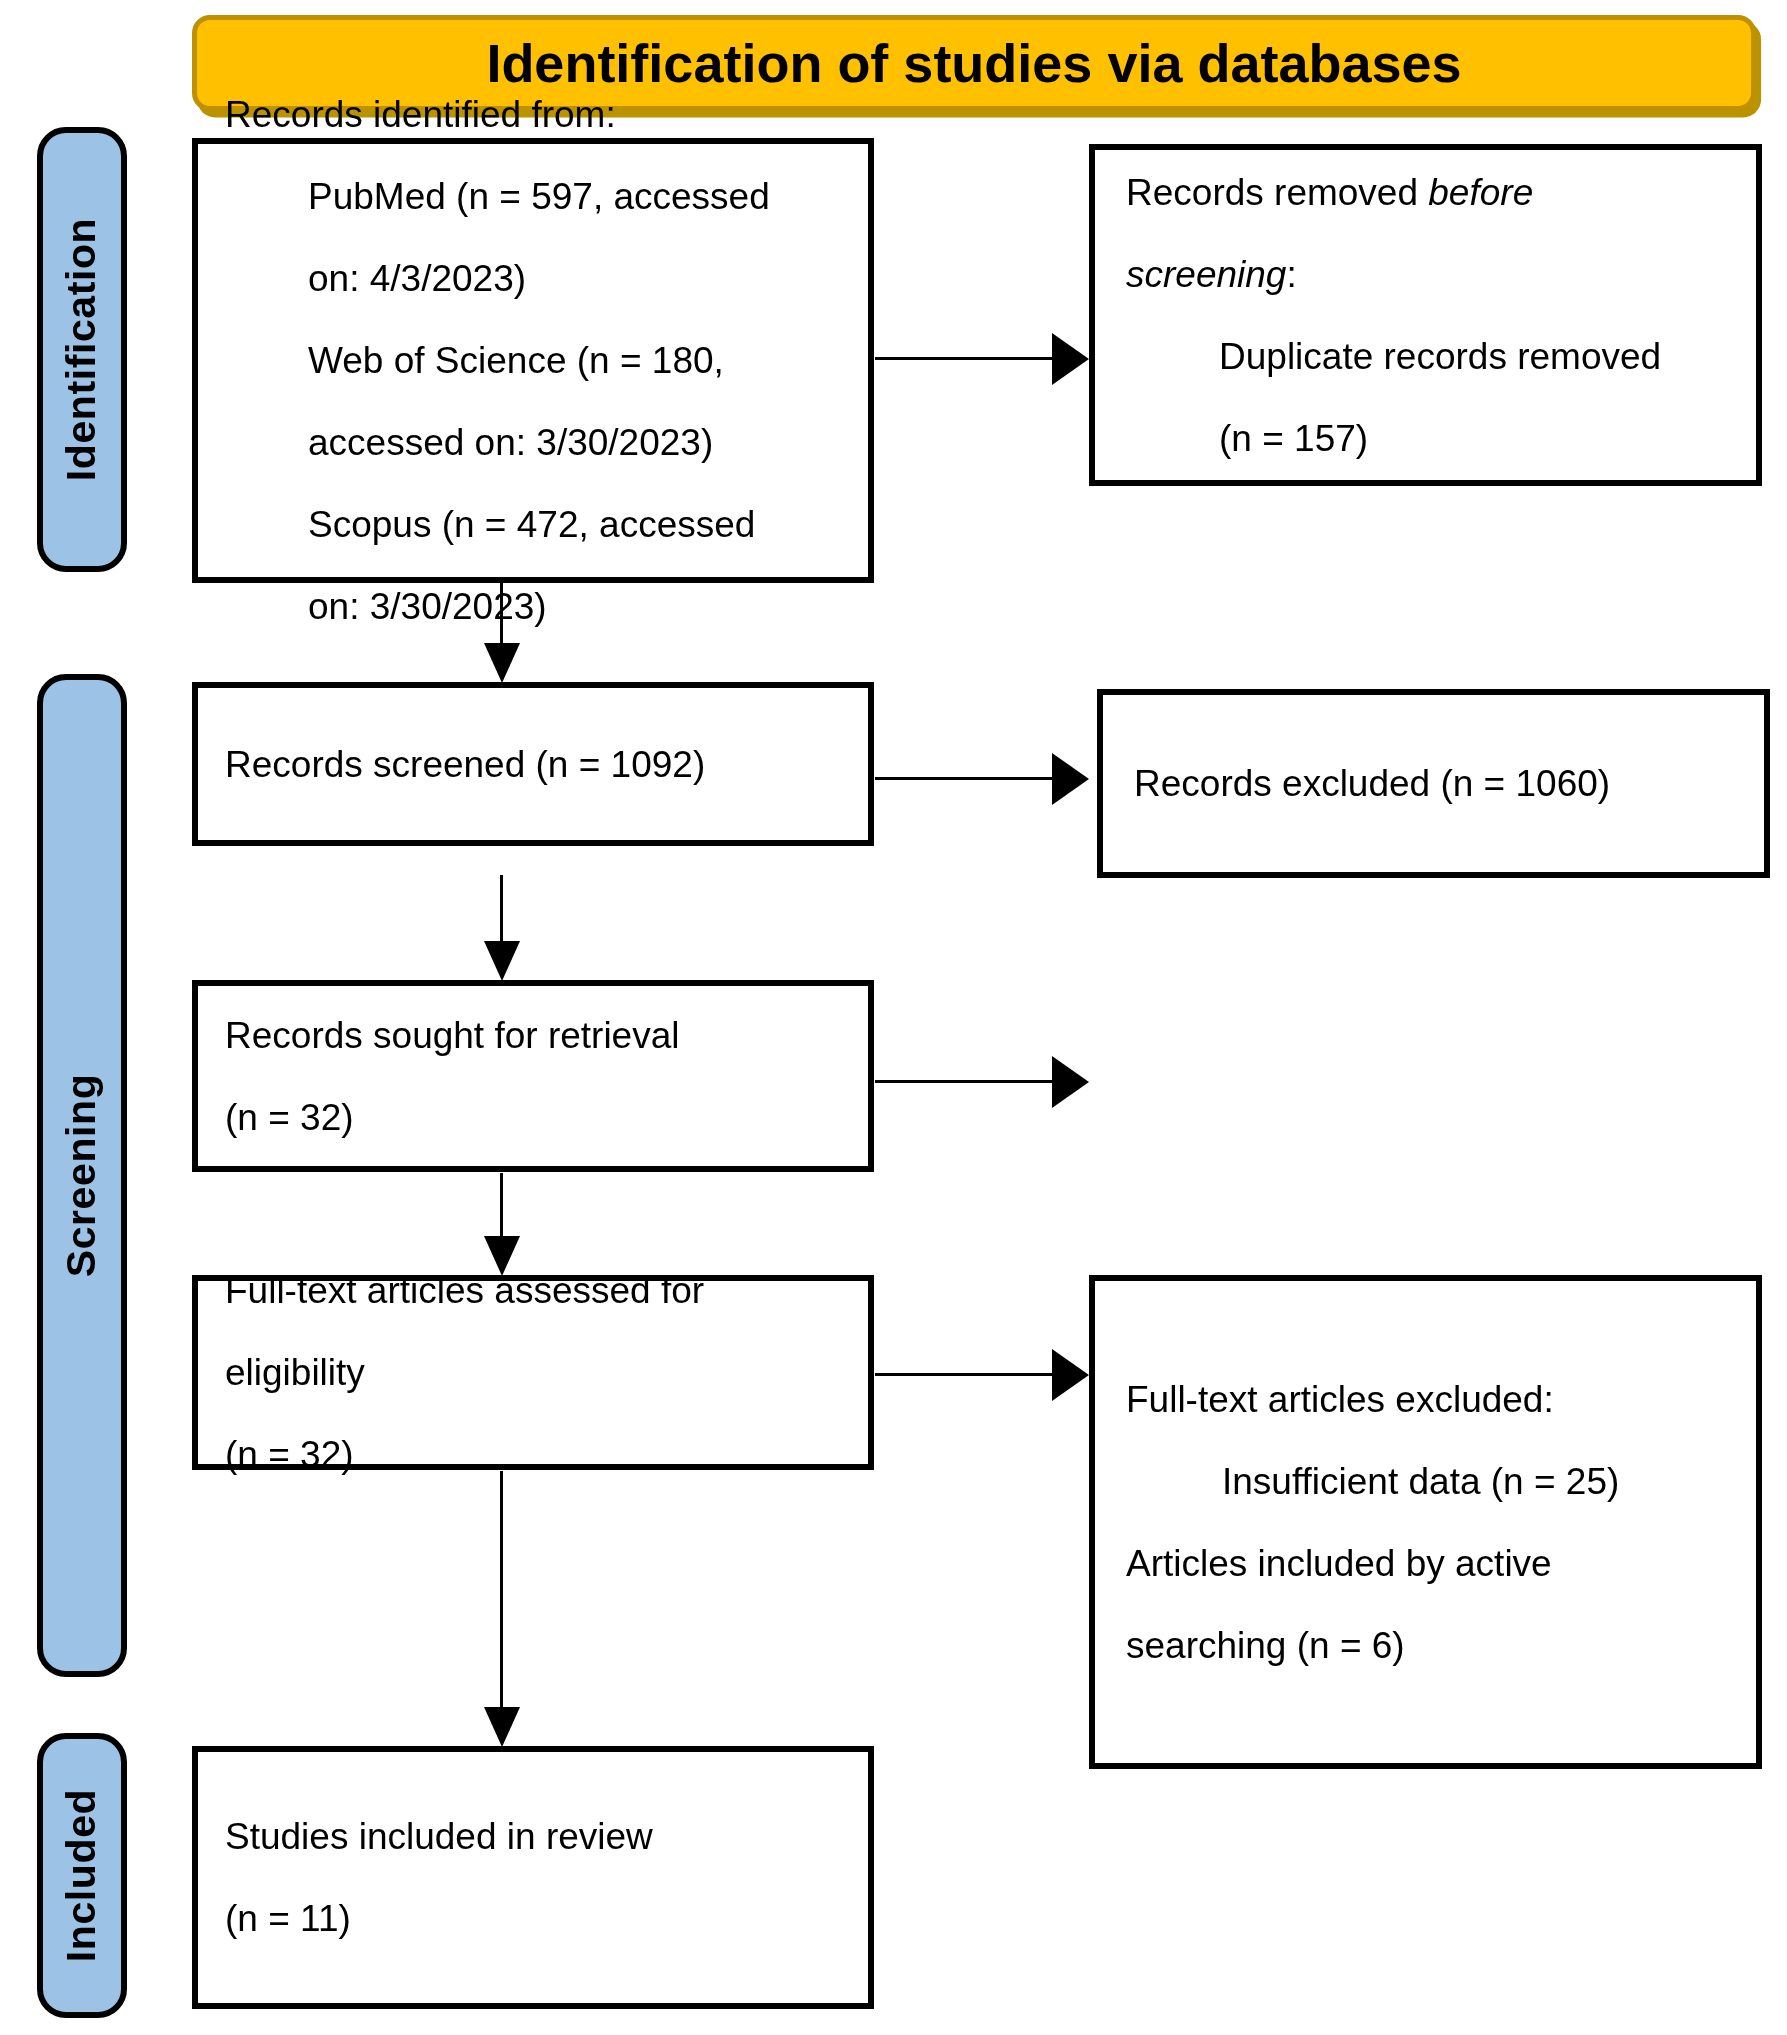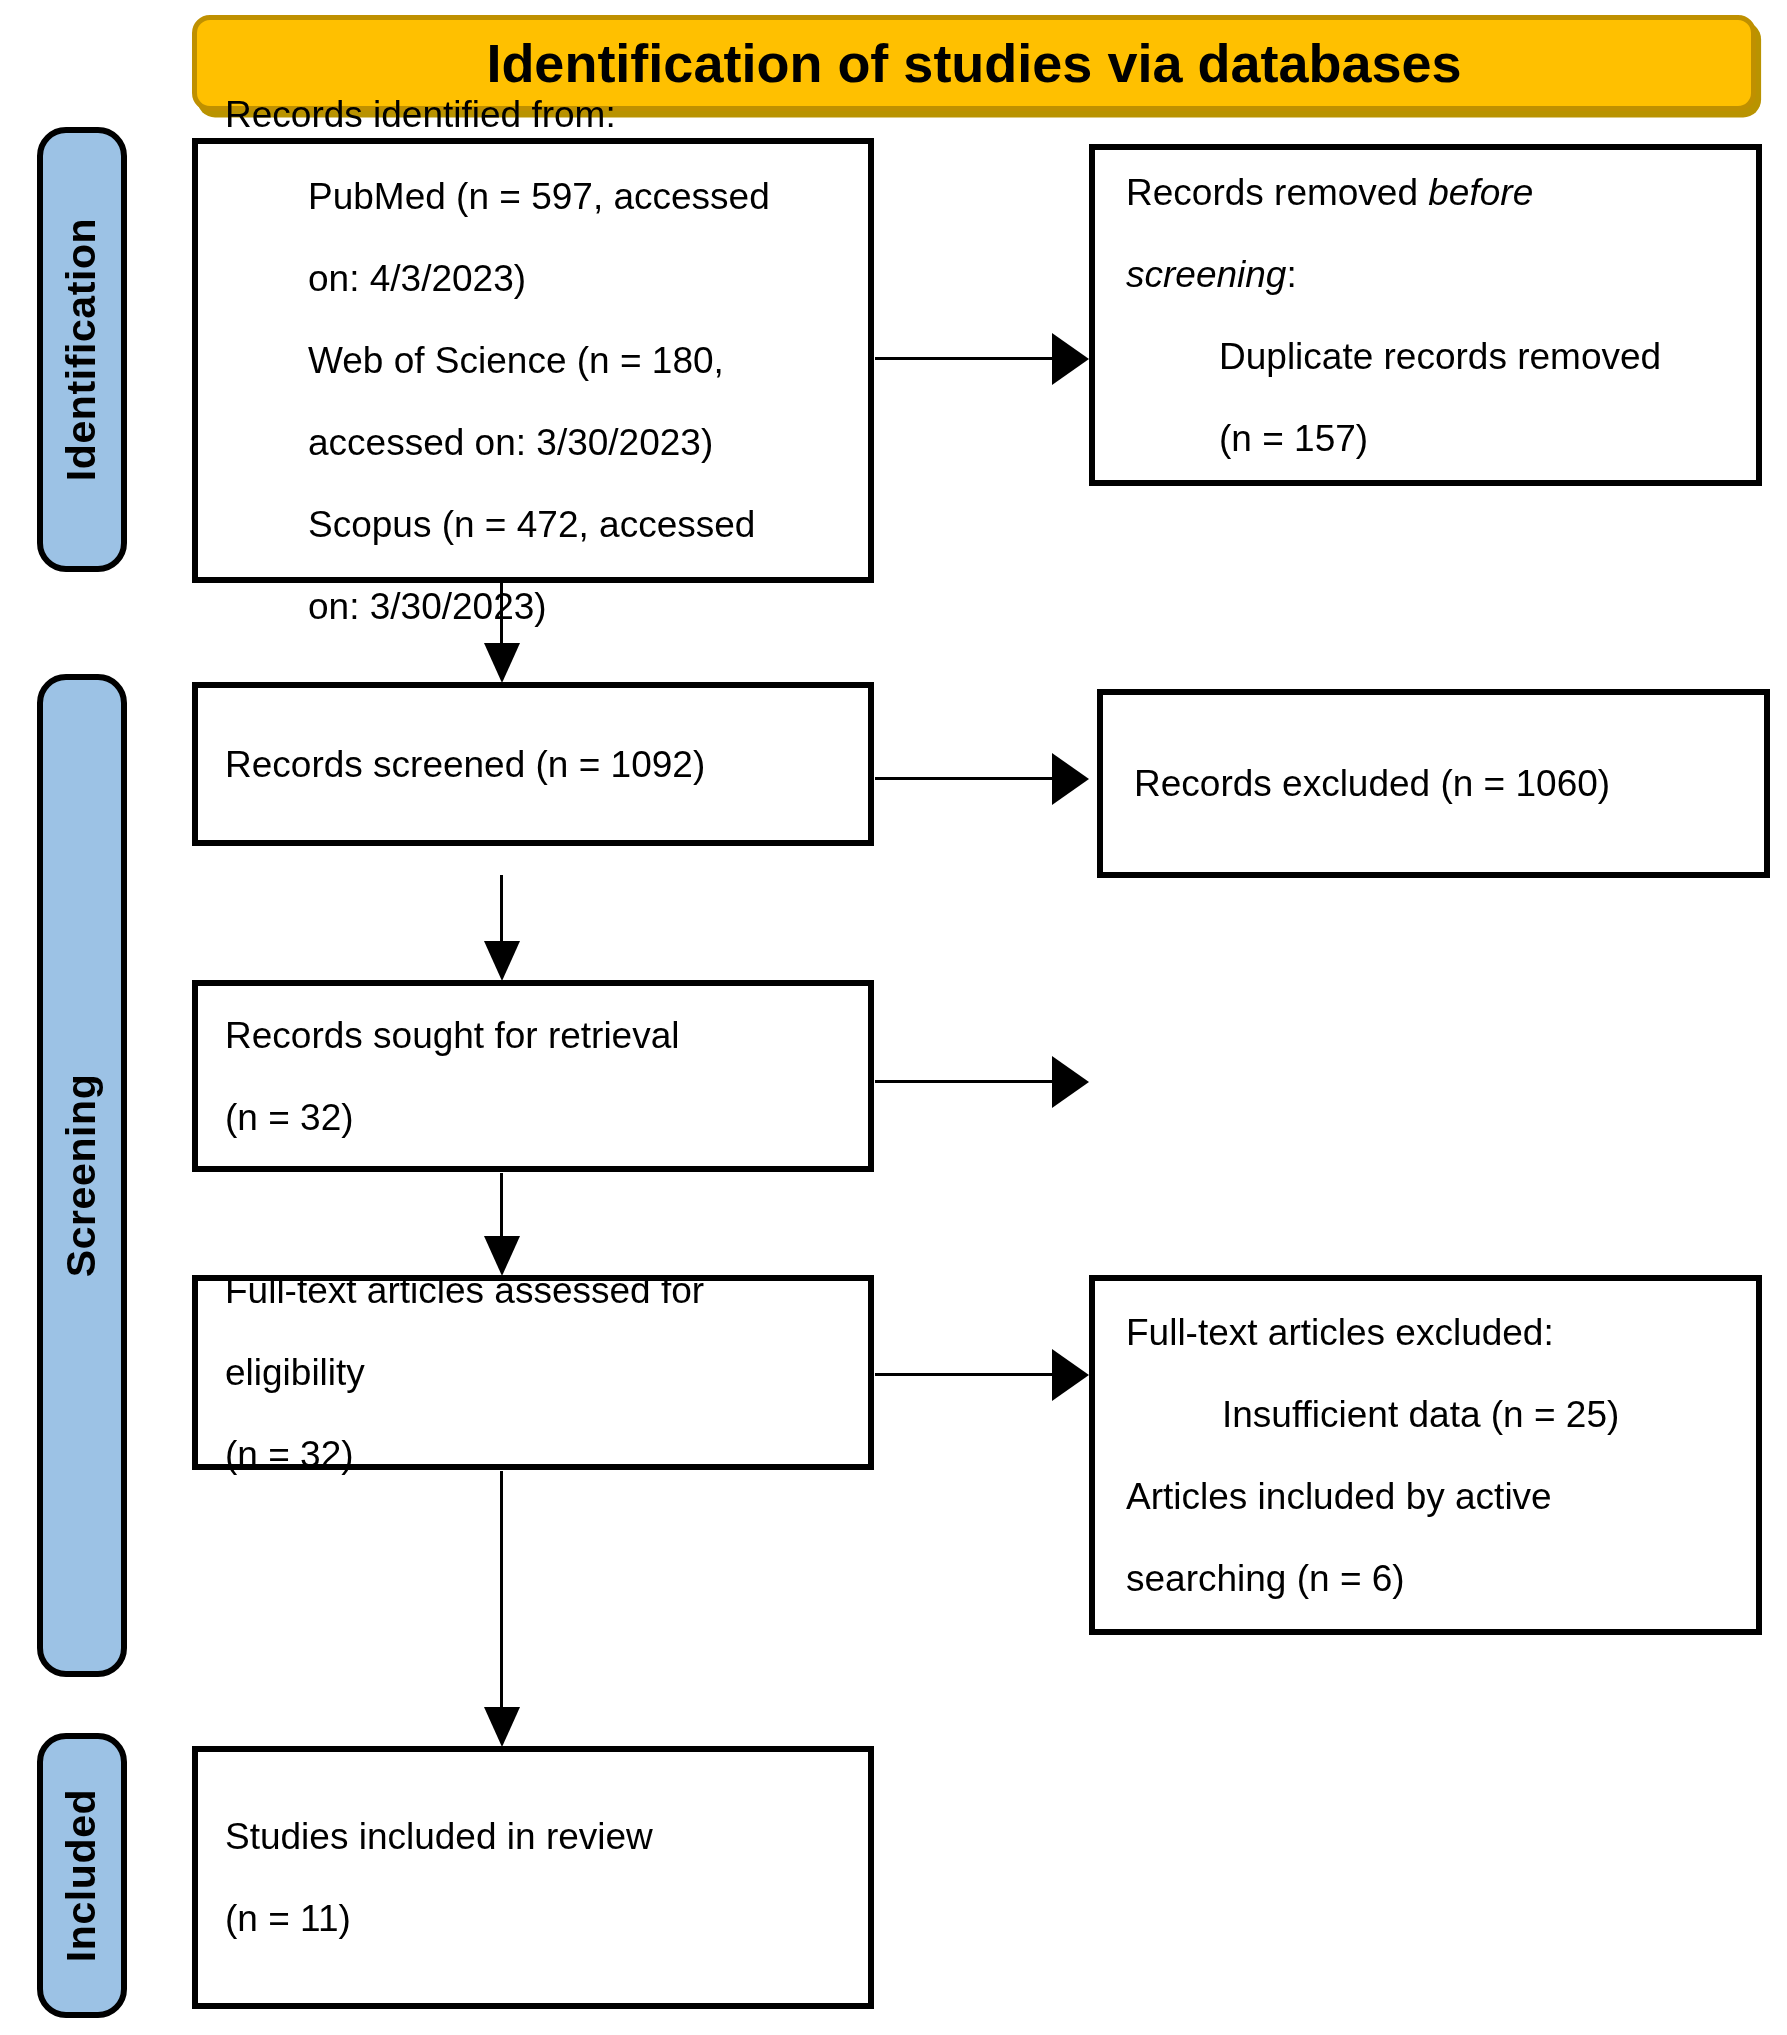--- a/index.html
+++ b/index.html
@@ -98,21 +98,21 @@
   <div class="fbox" style="left:192px;top:980px;width:682px;height:192px;">
     <div class="line">Records sought for retrieval</div>
     <div class="line">(n = 32)</div>
   </div>
 
   <div class="fbox" style="left:192px;top:1275px;width:682px;height:195px;">
     <div class="line">Full-text articles assessed for</div>
     <div class="line">eligibility</div>
     <div class="line">(n = 32)</div>
   </div>
-  <div class="fbox" style="left:1089px;top:1275px;width:673px;height:360px;padding-left:31px;">
+  <div class="fbox" style="left:1089px;top:1275px;width:673px;height:494px;padding-left:31px;">
     <div class="line">Full-text articles excluded:</div>
     <div class="line indent3">Insufficient data (n = 25)</div>
     <div class="line">Articles included by active</div>
     <div class="line">searching (n = 6)</div>
   </div>
 
   <div class="fbox" style="left:192px;top:1746px;width:682px;height:263px;">
     <div class="line">Studies included in review</div>
     <div class="line">(n = 11)</div>
   </div>

